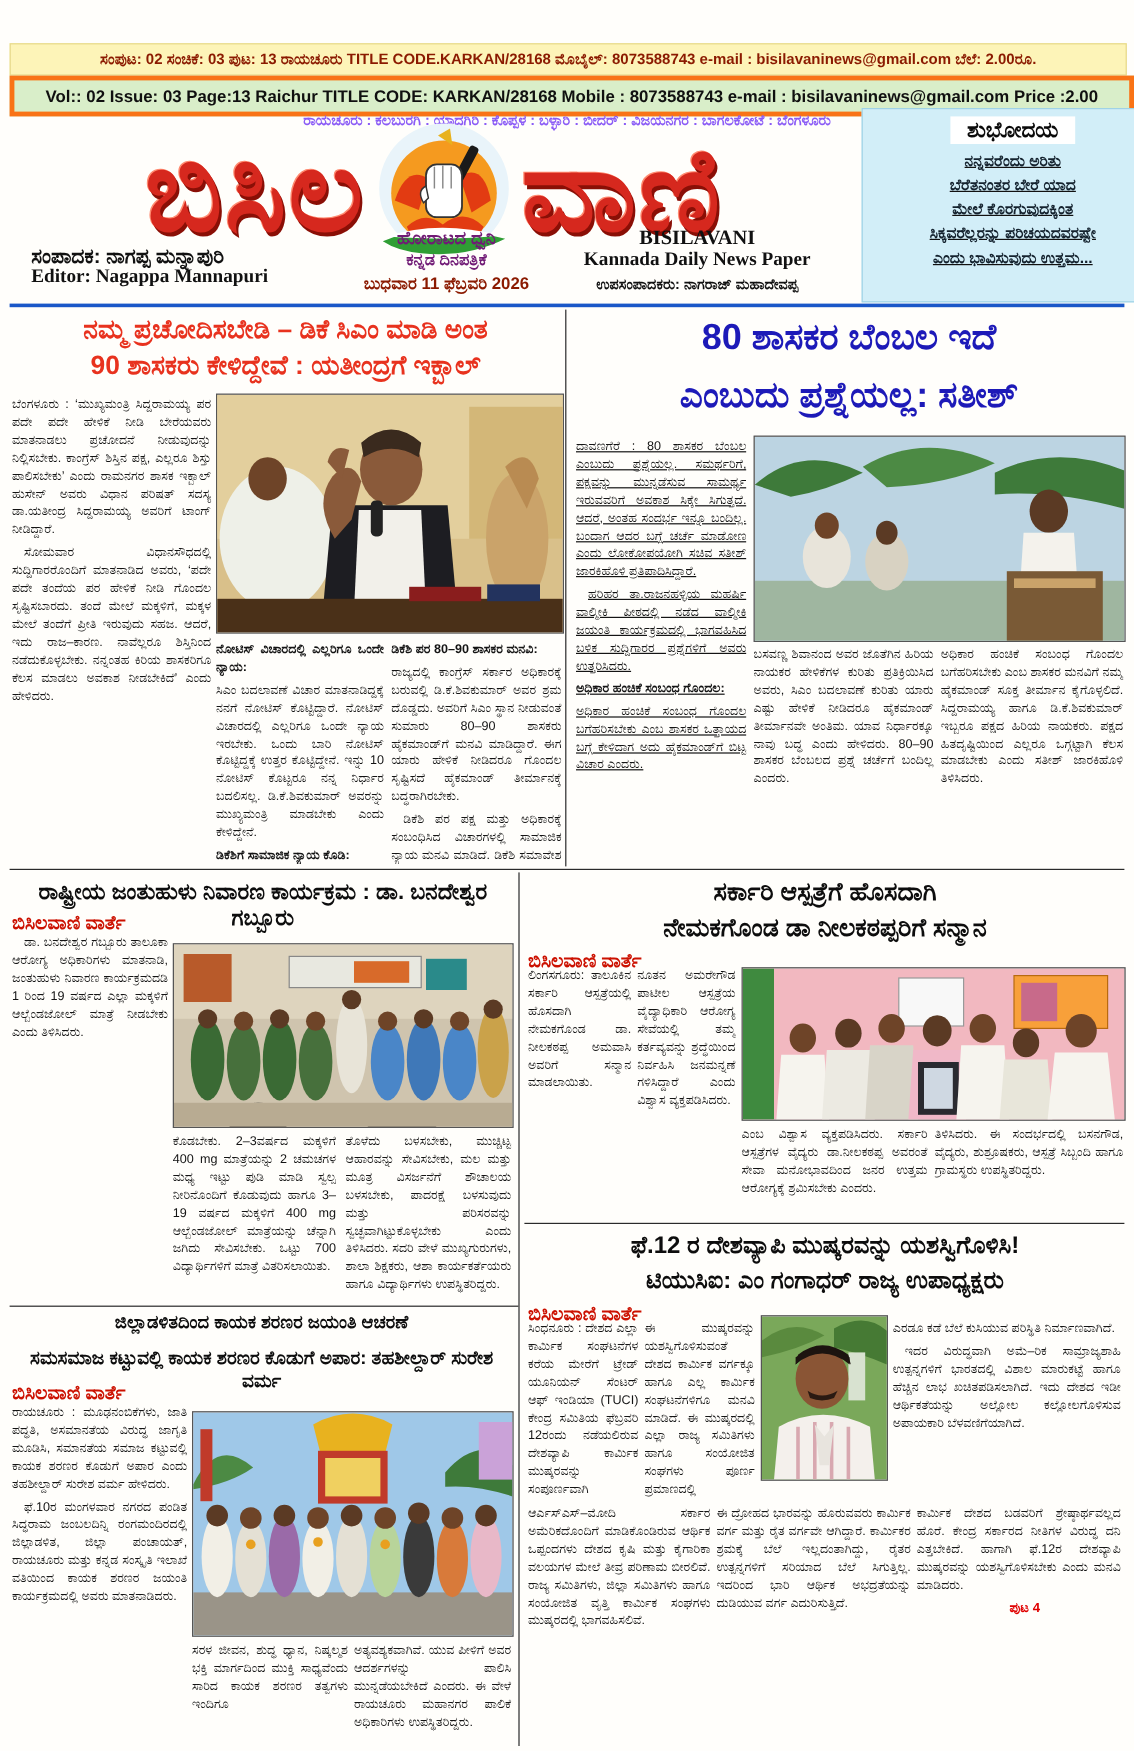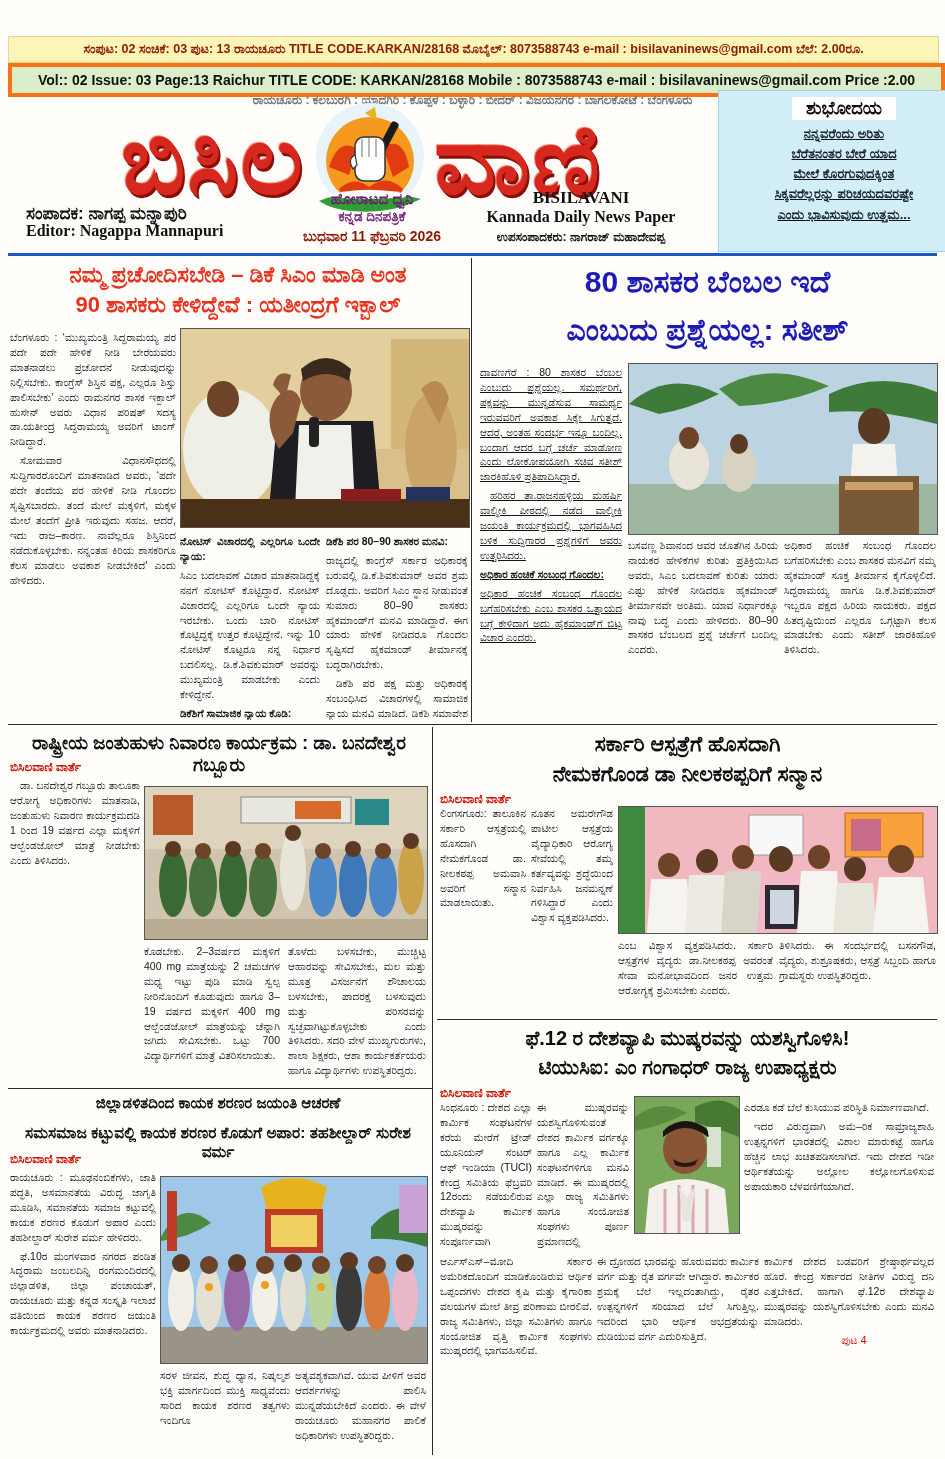--- a/index.html
+++ b/index.html
@@ -2,39 +2,39 @@
 <html><head>
 <meta charset="utf-8">
 <style>
   html,body{margin:0;padding:0;background:#ffffff;}
   .page{position:relative;width:945px;height:1459px;background:#fffefb;overflow:hidden;
         font-family:"Liberation Sans","DejaVu Sans",sans-serif;color:#111;}
   .abs{position:absolute;}
   .bar{display:flex;align-items:center;justify-content:center;white-space:nowrap;overflow:hidden;}
   .bar-yellow{background:#fdf4b8;color:#8b1a00;font-weight:bold;font-size:12.5px;border:1px solid #e6d98a;}
   .bar-green{background:#d9eec9;color:#101010;font-weight:bold;font-size:14px;border:4px solid #f97316;}
-  .cities{color:#737373;font-weight:bold;font-size:12px;text-align:center;}
+  .cities{color:#8b5cf6;font-weight:bold;font-size:12px;text-align:center;}
   .mast-title{font-weight:900;color:#d6281e;line-height:1;letter-spacing:2px;
               text-shadow:2px 3px 0 #8a0f06, -1px -1px 0 #ff8a70;}
   .tagline{color:#701a75;font-weight:bold;text-align:center;}
   .serifbold{font-family:"Liberation Serif","DejaVu Serif",serif;font-weight:bold;}
   .greet{background:#d2eef8;border:1px solid #9fd2e6;text-align:center;}
   .greet-title{background:#ffffff;display:inline-block;padding:1px 14px;font-size:18px;font-weight:900;color:#0a0a0a;}
   .greet-line{font-size:13px;font-weight:bold;color:#14222e;line-height:1.55;}
   .blue-line{background:#1a57c8;}
   .h-red{color:#e8321e;font-weight:900;text-align:center;line-height:1.15;}
   .h-blue{color:#1d1ab8;font-weight:900;text-align:center;line-height:1.2;}
   .h-black{color:#0d0d0d;font-weight:900;text-align:center;line-height:1.2;}
-  .byline{color:#cc1100;font-weight:bold;font-size:12px;}
+  .byline{color:#cc1100;font-weight:bold;font-size:16px;}
   .col{overflow:hidden;}
   .body, .body p{font-size:10.5px;line-height:1.42;text-align:justify;color:#141414;}
   .body p{margin:0 0 4px 0;text-indent:10px;}
   .body p.nohang{text-indent:0;}
   .body p.sub{font-weight:bold;text-indent:0;}
-  .p4{color:#e00000;font-weight:400;font-size:11px;text-align:right;}
+  .p4{color:#e00000;font-weight:700;font-size:11px;text-align:right;}
   .vrule{border-left:1px solid #2a2a2a;width:0;}
   .hrule{border-top:1px solid #2a2a2a;height:0;}
   .photo{border:1px solid #555;background:#ccc;}
   .photo svg{display:block;width:100%;height:100%;}
 </style>
 </head>
 <body>
 
 <div class="page">
 

